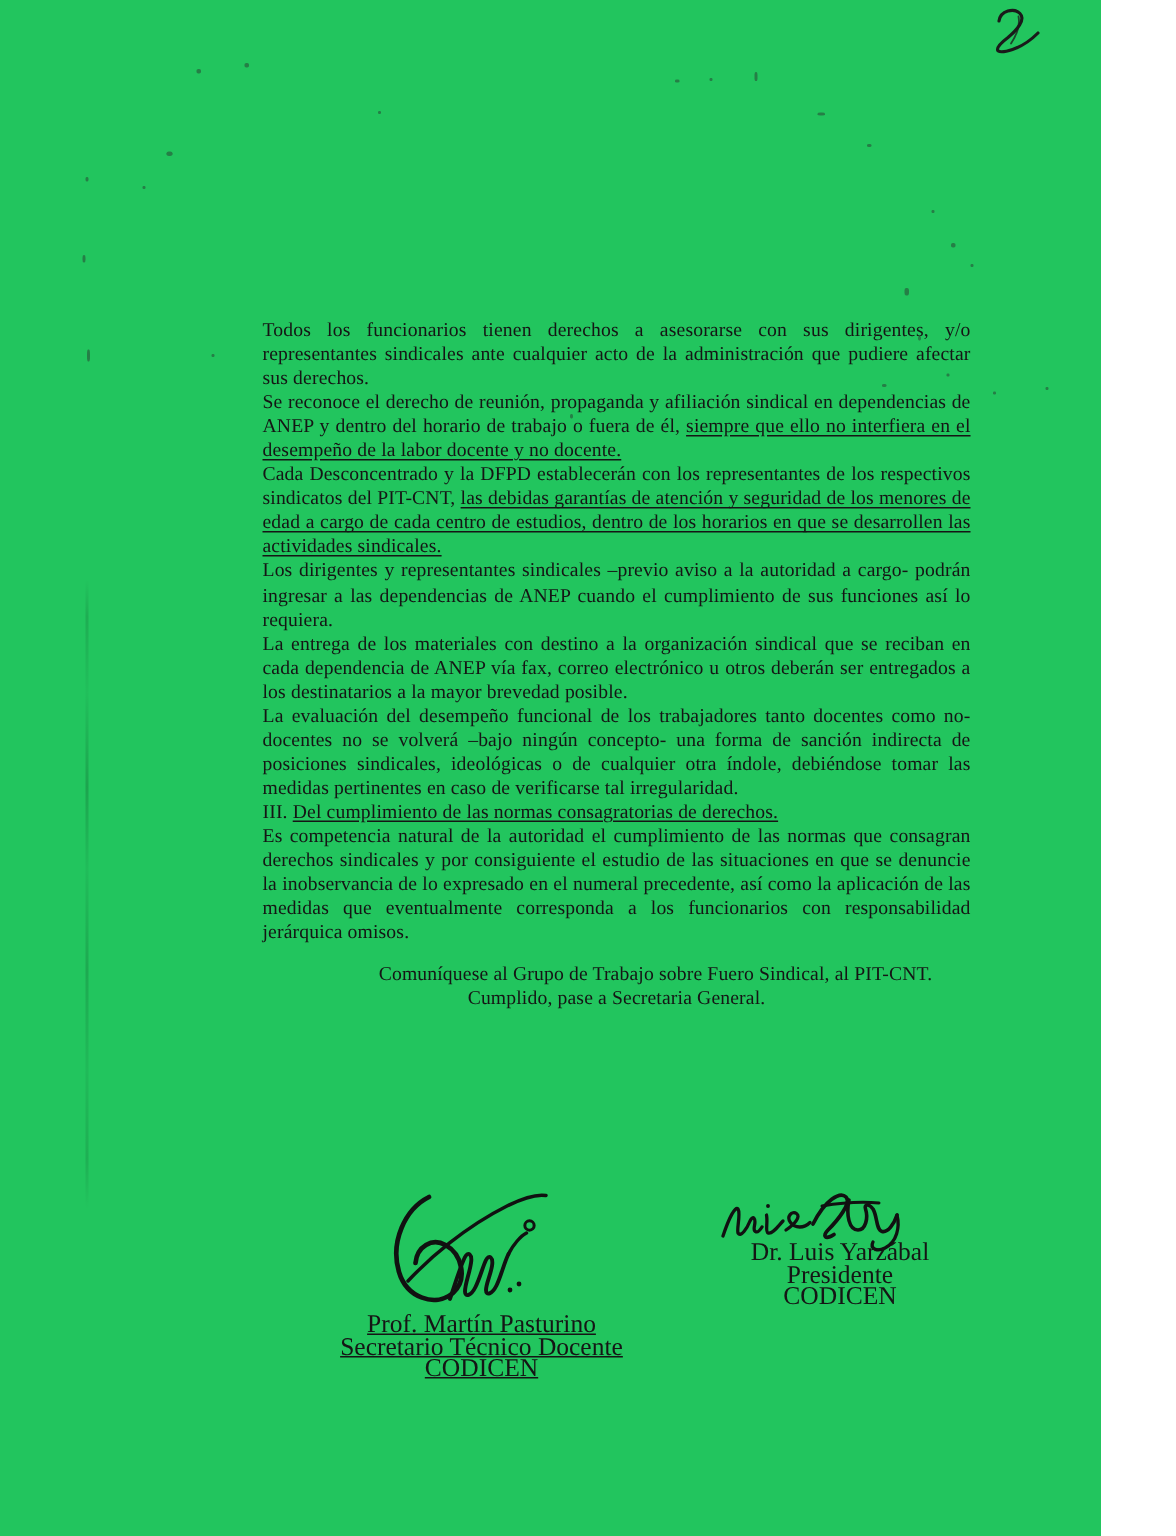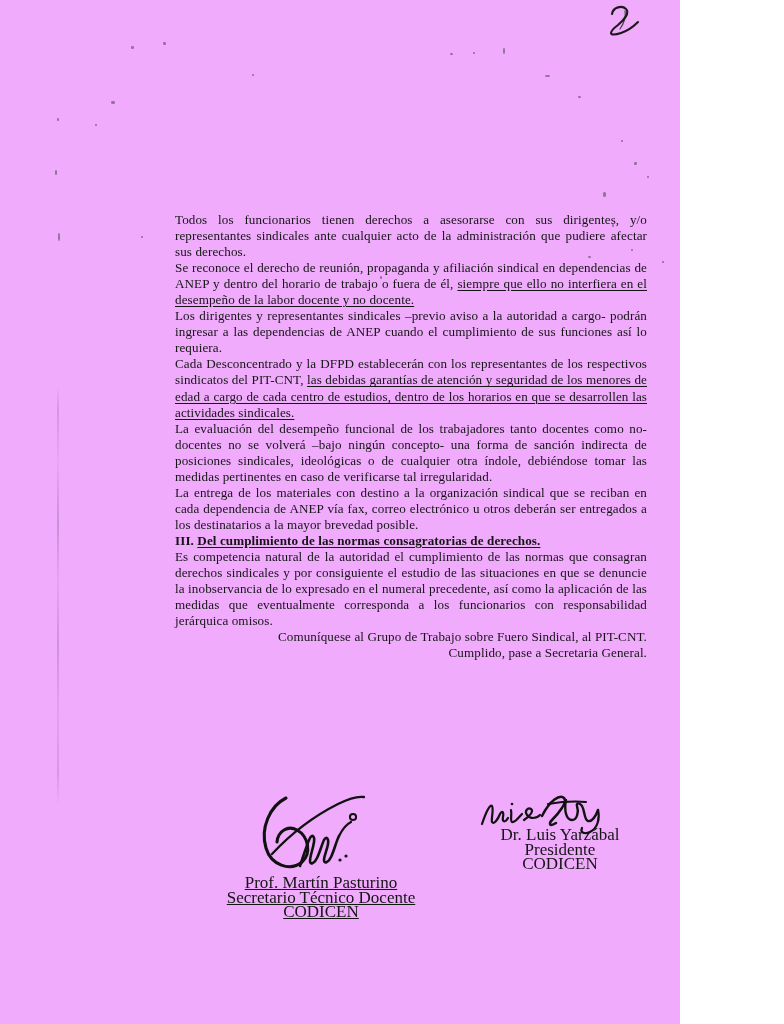--- a/index.html
+++ b/index.html
@@ -2,23 +2,23 @@
 <html><head>
 <meta charset="utf-8">
 <style>
   html, body {
     margin: 0;
     padding: 0;
     background: #ffffff;
   }
   .page {
     position: relative;
-    width: 680px;
+    width: 734px;
     height: 1024px;
-    background: #f0abfc;
+    background: #22c55e;
     overflow: hidden;
     font-family: "Liberation Serif", "DejaVu Serif", serif;
     color: #151515;
   }
 
   
   .margin-streak {
     position: absolute;
     left: 57px;
     top: 386px;
@@ -63,28 +63,28 @@
     line-height: 16.05px;
     text-align: justify;
     text-justify: inter-word;
     letter-spacing: .1px;
   }
   .para {
     margin: 0;
     text-align: justify;
   }
   .u { text-decoration: underline; text-underline-offset: 1.5px; }
-  .b { font-weight: bold; }
+  .b { font-weight: normal; }
   .heading-line {
     margin: 0;
     font-size: 13.1px;
     line-height: 16.05px;
   }
   .indent { text-indent: 52px; }
-  .nojust { text-align: right; }
+  .nojust { text-align: center; margin-top: 12px; }
 
   
   .sig-block {
     position: absolute;
     text-align: center;
     font-size: 17px;
     line-height: 14.6px;
   }
   .sig-left  { left: 196px; top: 876px; width: 250px; text-decoration: underline; }
   .sig-right { left: 452px; top: 828px; width: 216px; }
@@ -135,28 +135,28 @@
     </svg>
 
   </div>
 
   <div class="body-text">
 
     <p class="para"><span>Todos los funcionarios tienen derechos a asesorarse con sus dirigentes, y/o representantes sindicales ante cualquier acto de la administración que pudiere afectar sus derechos.</span></p>
 
     <p class="para"><span>Se reconoce el derecho de reunión, propaganda y afiliación sindical en dependencias de ANEP y dentro del horario de trabajo o fuera de él, </span><span class="u">siempre que ello no interfiera en el desempeño de la labor docente y no docente.</span></p>
 
+    <p class="para"><span>Cada Desconcentrado y la DFPD establecerán con los representantes de los respectivos sindicatos del PIT-CNT, </span><span class="u">las debidas garantías de atención y seguridad de los menores de edad a cargo de cada centro de estudios, dentro de los horarios en que se desarrollen las actividades sindicales.</span></p>
+
     <p class="para"><span>Los dirigentes y representantes sindicales –previo aviso a la autoridad a cargo- podrán ingresar a las dependencias de ANEP cuando el cumplimiento de sus funciones así lo requiera.</span></p>
 
-    <p class="para"><span>Cada Desconcentrado y la DFPD establecerán con los representantes de los respectivos sindicatos del PIT-CNT, </span><span class="u">las debidas garantías de atención y seguridad de los menores de edad a cargo de cada centro de estudios, dentro de los horarios en que se desarrollen las actividades sindicales.</span></p>
-
+
+    <p class="para"><span>La entrega de los materiales con destino a la organización sindical que se reciban en cada dependencia de ANEP  vía fax, correo electrónico u otros deberán ser entregados a los destinatarios a la mayor brevedad posible.</span></p>
 
     <p class="para"><span>La evaluación del desempeño funcional de los trabajadores tanto docentes como no-docentes no se volverá –bajo ningún concepto- una forma de sanción indirecta de posiciones sindicales, ideológicas o de cualquier otra índole, debiéndose tomar las medidas pertinentes en caso de verificarse tal irregularidad.</span></p>
-
-    <p class="para"><span>La entrega de los materiales con destino a la organización sindical que se reciban en cada dependencia de ANEP  vía fax, correo electrónico u otros deberán ser entregados a los destinatarios a la mayor brevedad posible.</span></p>
 
     <p class="heading-line"><span class="b">III.</span><span class="b">&nbsp;</span><span class="b u">Del cumplimiento de las normas consagratorias de derechos.</span></p>
 
     <p class="para"><span>Es competencia natural de la autoridad el cumplimiento de las normas que consagran derechos sindicales y por consiguiente el estudio de las situaciones en que se denuncie la inobservancia de lo expresado en el numeral precedente, así como la aplicación de las medidas que eventualmente corresponda a los funcionarios con responsabilidad jerárquica omisos.</span></p>
 
     <p class="para indent nojust"><span>Comuníquese al Grupo de Trabajo sobre Fuero Sindical, al PIT-CNT. Cumplido, pase a Secretaria General.</span></p>
 
   </div>
 
   <div class="sig-scrawl scrawl-left">

